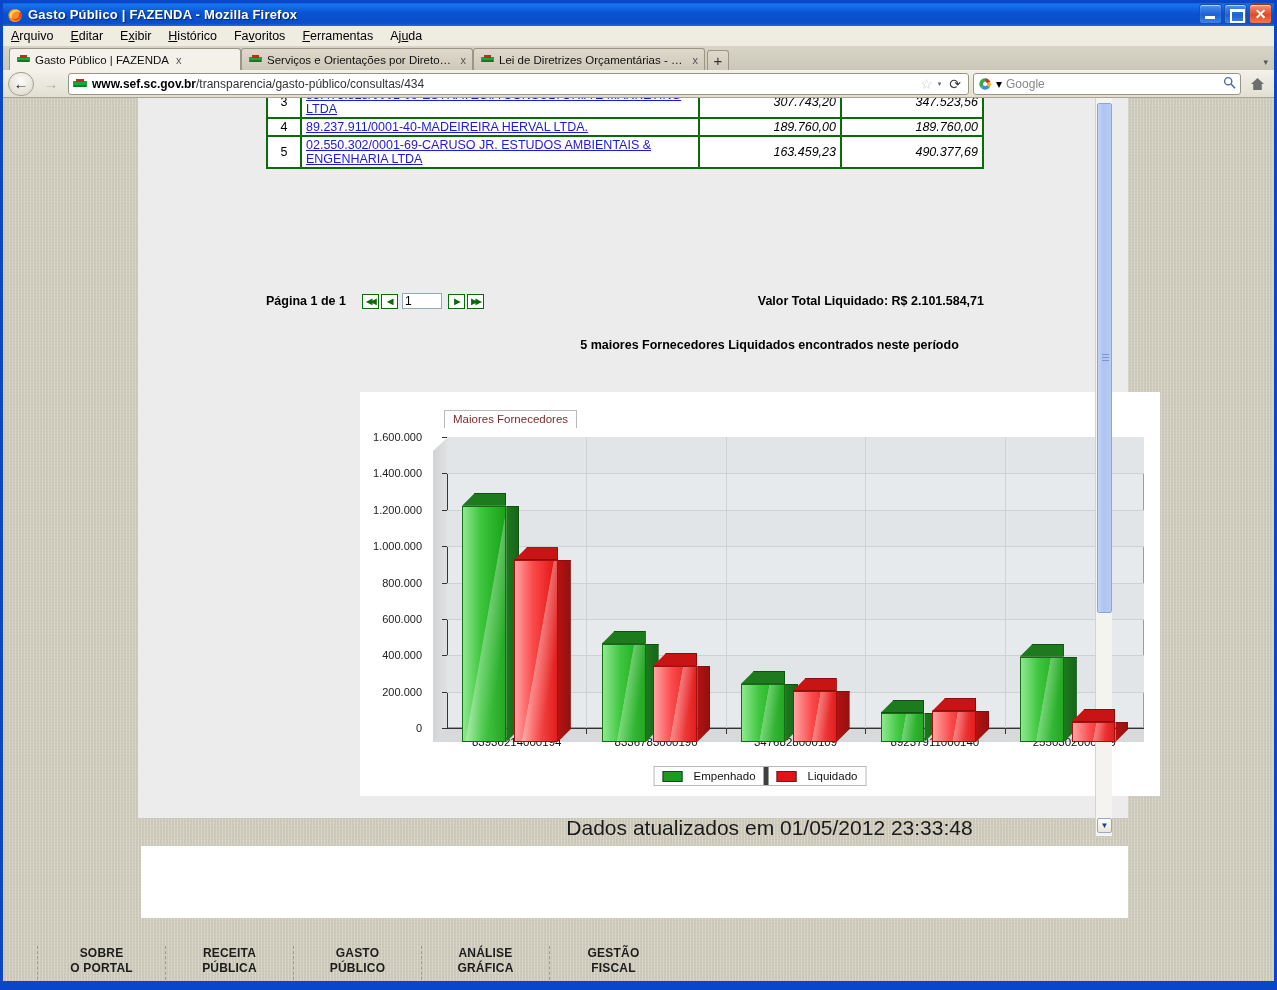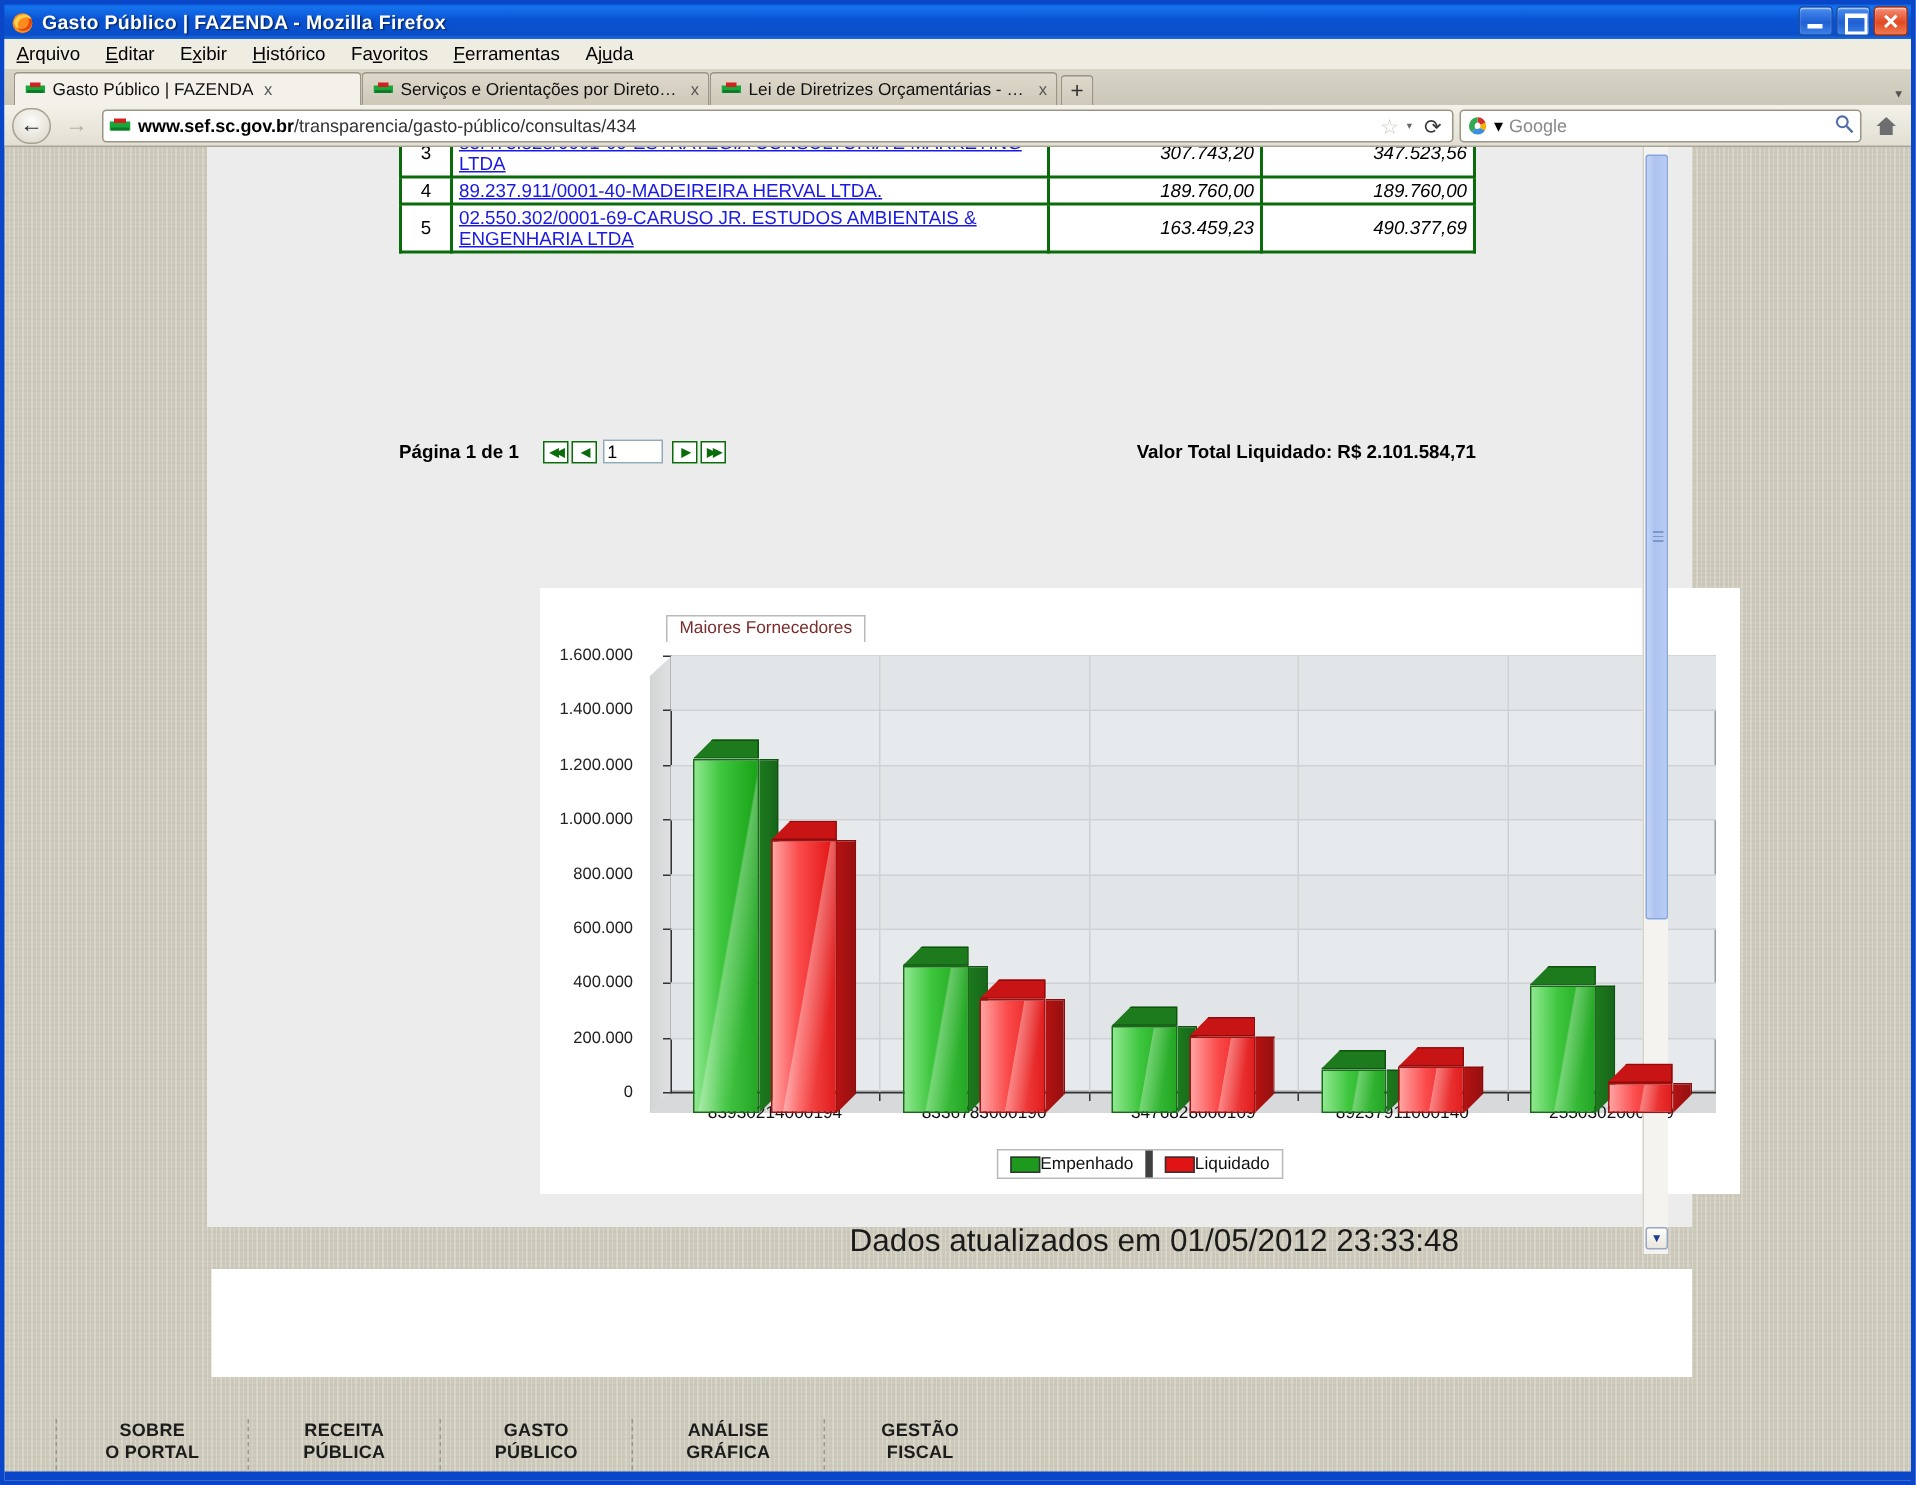--- a/index.html
+++ b/index.html
@@ -236,21 +236,21 @@
   .r .bar-top { background:#c81414; border:1px solid #8c0c0c;
                 clip-path:polygon(0 100%, 13px 0, 100% 0, calc(100% - 0px) 100%); }
   .r .bar-side { background:linear-gradient(90deg,#b51212,#961010); border:1px solid #8c0c0c; border-left:none;
                  clip-path:polygon(0 0, 100% -13px, 100% calc(100% - 13px), 0 100%); }
 
   #legend {
     position:absolute; left:50%; transform:translateX(-50%); top:374px;
     border:1px solid #b9b9b9; background:#fff; display:flex; align-items:center;
     font-size:11.5px; color:#111;
   }
-  #legend .item { display:flex; align-items:center; gap:0; padding:3px 8px; }
+  #legend .item { display:flex; align-items:center; gap:11px; padding:3px 8px; }
   #legend .item + .item { border-left:5px solid #404040; }
   #legend .sw { width:20px; height:11px; border:1px solid #333; }
 
   #updated {
     position:absolute; left:138px; top:718px; width:987px; text-align:center;
     font-size:21px; color:#1a1a1a;
   }
 
   
   #innerScroll {
@@ -434,20 +434,21 @@
       <div id="pager">
         <span class="pg-label">Página 1 de 1</span>
         <span class="pgbtn">◀◀</span>
         <span class="pgbtn">◀</span>
         <input id="pageInput" type="text" value="1" style="">
         <span class="pgbtn">▶</span>
         <span class="pgbtn">▶▶</span>
         <span class="total">Valor Total Liquidado: R$ 2.101.584,71</span>
       </div>
 
+      <div id="subtitle">5 maiores Fornecedores Liquidados encontrados neste período</div>
 
       <div id="chartbox">
         <div id="chartTitleTab">Maiores Fornecedores</div>
         <div id="plot">
           <div id="wall-left"></div>
           <div id="wall-floor"></div>
           <div id="plotwall"></div>
           <div id="yaxis"></div>
           <div id="xaxis"></div>
           <div id="gridlayer">

